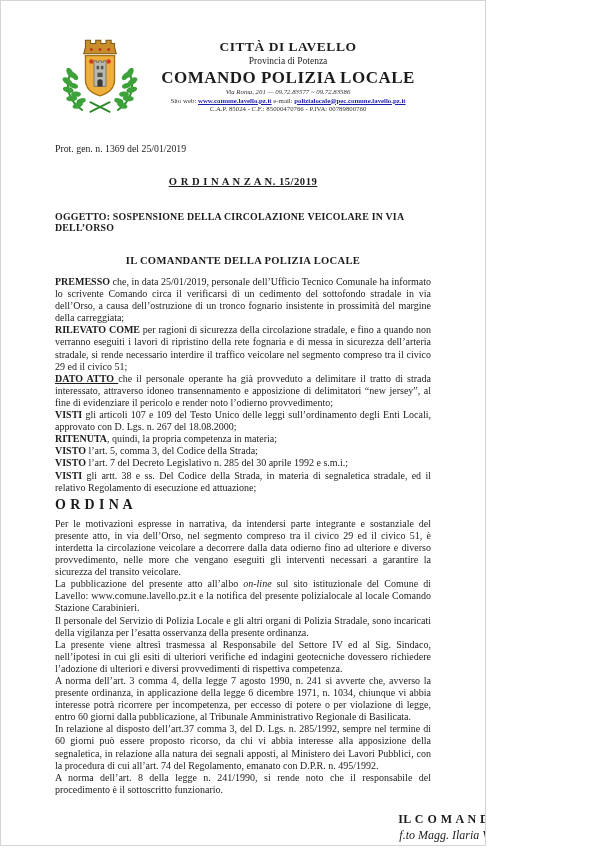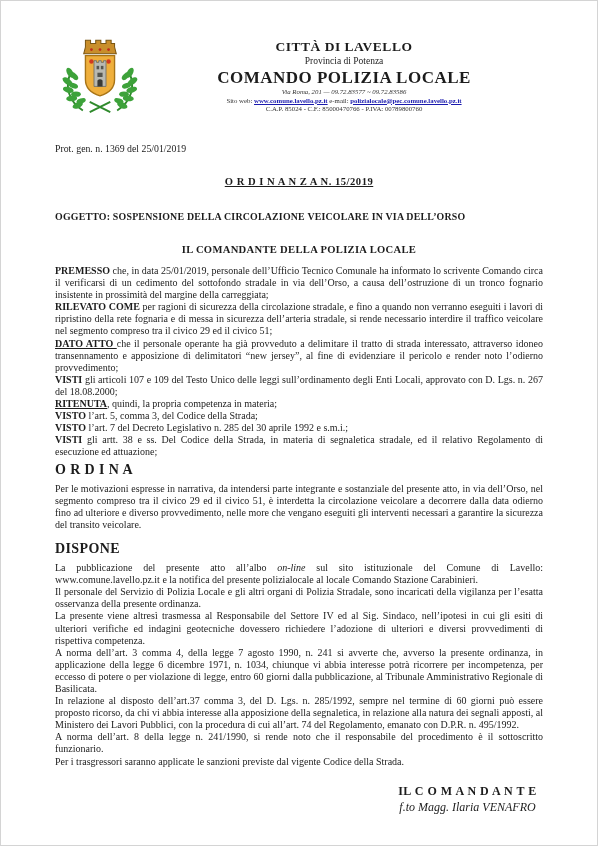--- a/index.html
+++ b/index.html
@@ -1,18 +1,18 @@
 <!DOCTYPE html>
 <html><head>
 <meta charset="utf-8">
 <style>
   html,body{margin:0;padding:0;background:#ffffff;}
   .page{
     position:relative;
-    width:598px;height:846px;
+    width:486px;height:846px;
     border:1px solid #d4d4d4;
     background:#ffffff;
     font-family:"Liberation Serif","DejaVu Serif",serif;
     color:#1c1c1c;
     box-sizing:border-box;
     padding:34px 54px 20px 54px;
     overflow:hidden;
   }
   
   .letterhead{display:flex;align-items:flex-start;margin-bottom:20px;}
@@ -123,34 +123,32 @@
 
   <div class="subject">OGGETTO: SOSPENSIONE DELLA CIRCOLAZIONE VEICOLARE IN VIA DELL’ORSO</div>
 
   <div class="authority">IL COMANDANTE DELLA POLIZIA LOCALE</div>
 
   <div class="doc-body">
       <p class="body-par"><span style="font-weight: bold;">PREMESSO </span><span>che, in data 25/01/2019, personale dell’Ufficio Tecnico Comunale ha informato lo scrivente Comando circa il verificarsi di un cedimento del sottofondo stradale in via dell’Orso, a causa dell’ostruzione di un tronco fognario insistente in prossimità del margine della carreggiata;</span></p>
       <p class="body-par"><span style="font-weight: bold; margin-top: 24px;">RILEVATO COME </span><span>per ragioni di sicurezza della circolazione stradale, e fino a quando non verranno eseguiti i lavori di ripristino della rete fognaria e di messa in sicurezza dell’arteria stradale, si rende necessario interdire il traffico veicolare nel segmento compreso tra il civico 29 ed il civico 51;</span></p>
       <p class="body-par"><span style="font-weight: bold; text-decoration: underline;">DATO ATTO </span><span>che il personale operante ha già provveduto a delimitare il tratto di strada interessato, attraverso idoneo transennamento e apposizione di delimitatori “new jersey”, al fine di evidenziare il pericolo e render noto l’odierno provvedimento;</span></p>
       <p class="body-par"><span style="font-weight: bold;">VISTI </span><span>gli articoli 107 e 109 del Testo Unico delle leggi sull’ordinamento degli Enti Locali, approvato con D. Lgs. n. 267 del 18.08.2000;</span></p>
-      <p class="body-par"><span style="font-weight: bold; text-decoration: underline;">RITENUTA</span><span>, quindi, la propria competenza in materia;</span></p>
+      <p class="body-par"><span style="font-weight: bold;">RITENUTA</span><span>, quindi, la propria competenza in materia;</span></p>
       <p class="body-par"><span style="font-weight: bold;">VISTO </span><span>l’art. 5, comma 3, del Codice della Strada;</span></p>
       <p class="body-par"><span style="font-weight: bold;">VISTO </span><span>l’art. 7 del Decreto Legislativo n. 285 del 30 aprile 1992 e s.m.i.;</span></p>
       <p class="body-par"><span style="font-weight: bold;">VISTI </span><span>gli artt. 38 e ss. Del Codice della Strada, in materia di segnaletica stradale, ed il relativo Regolamento di esecuzione ed attuazione;</span></p>
       <p class="sec-heading"><span style="font-weight: bold;">O R D I N A</span></p>
       <p class="body-par"><span>Per le motivazioni espresse in narrativa, da intendersi parte integrante e sostanziale del presente atto, in via dell’Orso, nel segmento compreso tra il civico 29 ed il civico 51, è interdetta la circolazione veicolare a decorrere dalla data odierno fino ad ulteriore e diverso provvedimento, nelle more che vengano eseguiti gli interventi necessari a garantire la sicurezza del transito veicolare.</span></p>
-      <p class="sec-heading gap-above"><span style="font-weight: bold;">DISPONE</span></p>
       <p class="body-par"><span>La pubblicazione del presente atto all’albo </span><span style="font-style: italic;">on-line</span><span> sul sito istituzionale del Comune di Lavello: www.comune.lavello.pz.it e la notifica del presente polizialocale al locale Comando Stazione Carabinieri.</span></p>
       <p class="body-par"><span>Il personale del Servizio di Polizia Locale e gli altri organi di Polizia Stradale, sono incaricati della vigilanza per l’esatta osservanza della presente ordinanza.</span></p>
       <p class="body-par"><span>La presente viene altresì trasmessa al Responsabile del Settore IV ed al Sig. Sindaco, nell’ipotesi in cui gli esiti di ulteriori verifiche ed indagini geotecniche dovessero richiedere l’adozione di ulteriori e diversi provvedimenti di rispettiva competenza.</span></p>
       <p class="body-par"><span>A norma dell’art. 3 comma 4, della legge 7 agosto 1990, n. 241 si avverte che, avverso la presente ordinanza, in applicazione della legge 6 dicembre 1971, n. 1034, chiunque vi abbia interesse potrà ricorrere per incompetenza, per eccesso di potere o per violazione di legge, entro 60 giorni dalla pubblicazione, al Tribunale Amministrativo Regionale di Basilicata.</span></p>
       <p class="body-par"><span>In relazione al disposto dell’art.37 comma 3, del D. Lgs. n. 285/1992, sempre nel termine di 60 giorni può essere proposto ricorso, da chi vi abbia interesse alla apposizione della segnaletica, in relazione alla natura dei segnali apposti, al Ministero dei Lavori Pubblici, con la procedura di cui all’art. 74 del Regolamento, emanato con D.P.R. n. 495/1992.</span></p>
       <p class="body-par"><span>A norma dell’art. 8 della legge n. 241/1990, si rende noto che il responsabile del procedimento è il sottoscritto funzionario.</span></p>
-      <p class="body-par"><span>Per i trasgressori saranno applicate le sanzioni previste dal vigente Codice della Strada.</span></p>
     </div>
 
   <div class="signature">
     <div class="sig-title">IL  C O M A N D A N T E</div>
     <div class="sig-name">f.to Magg. Ilaria VENAFRO</div>
   </div>
 
 </div>
 
 </body></html>

